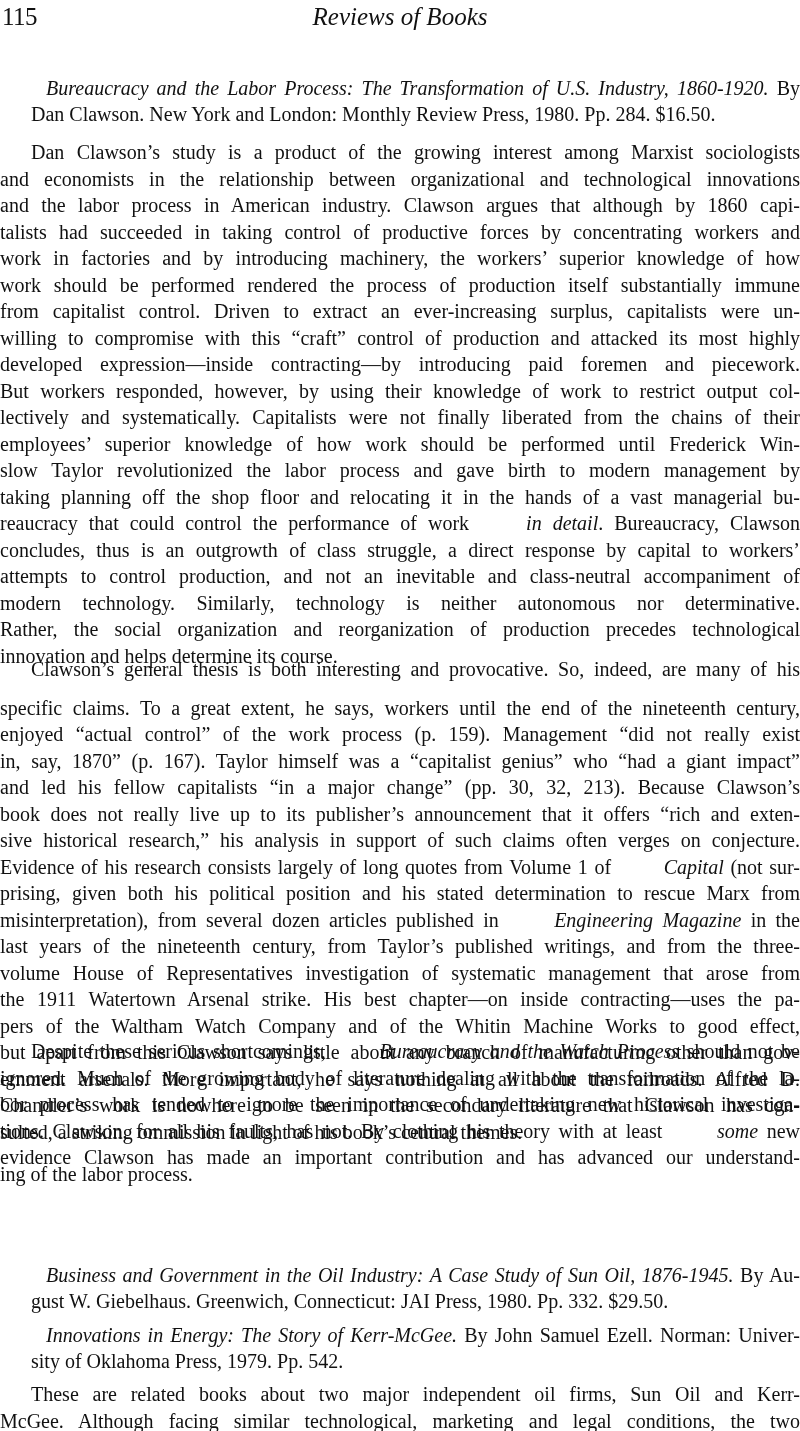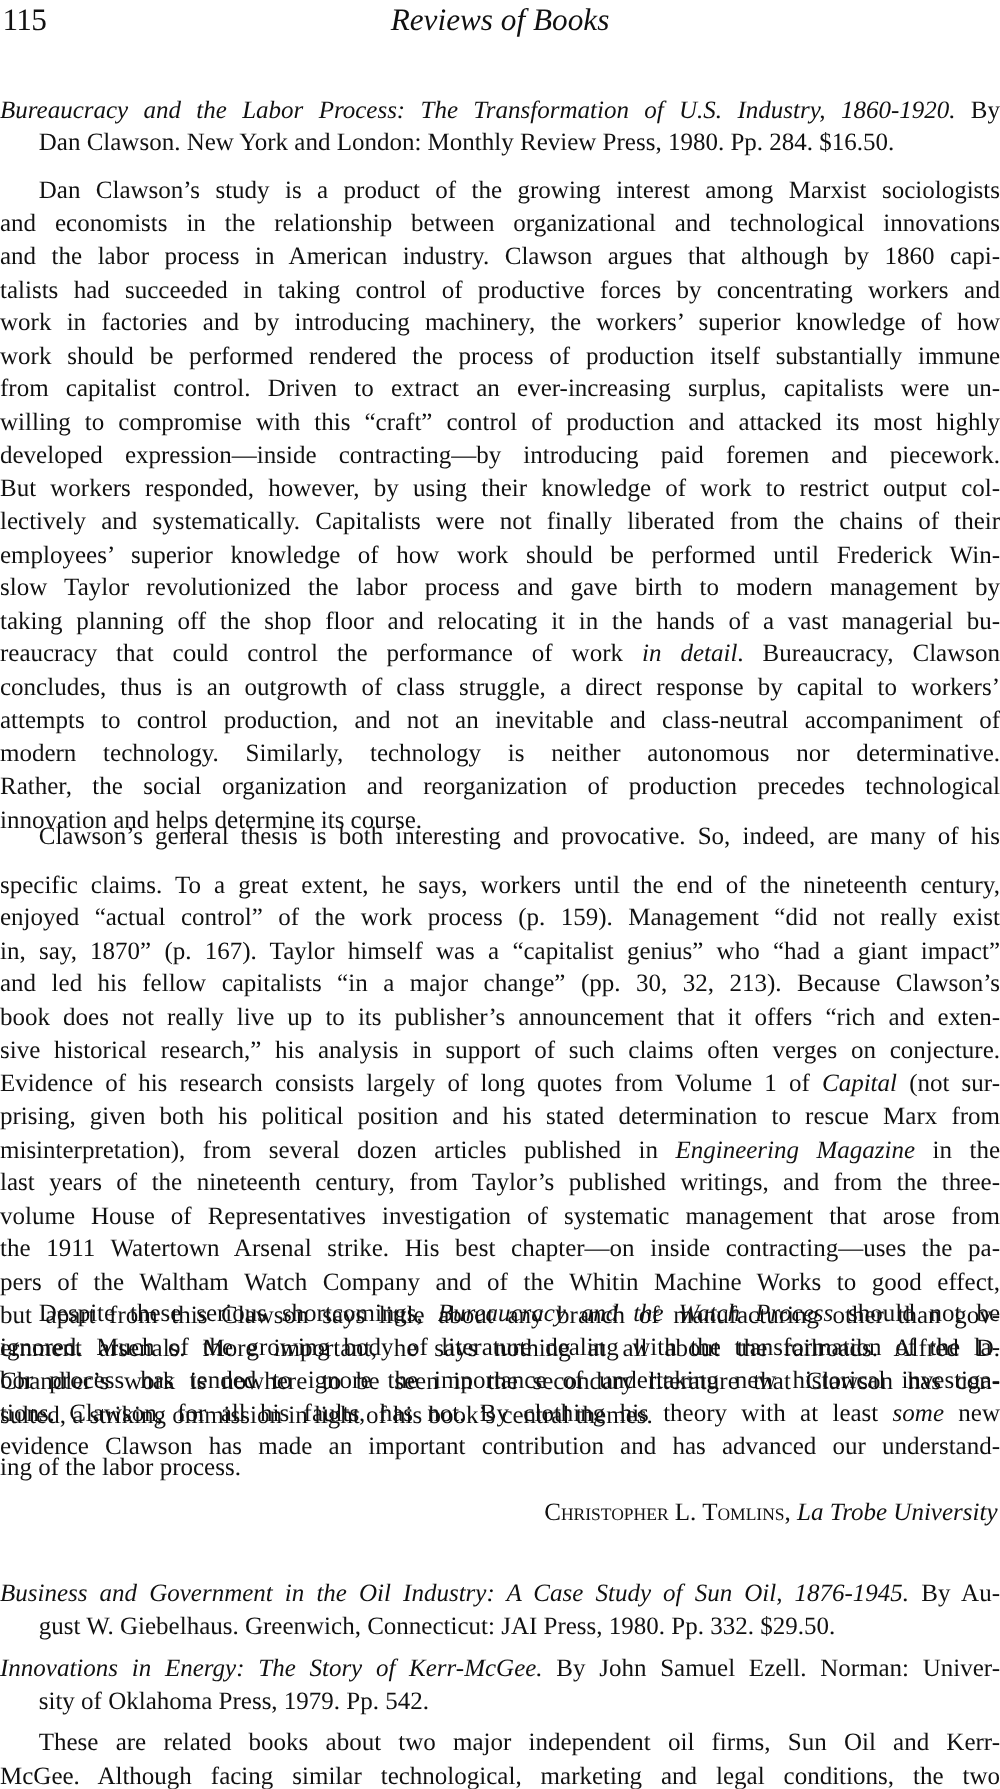--- a/index.html
+++ b/index.html
@@ -13,21 +13,21 @@
   .page-num { position: absolute; left: 2px; top: 0px; font-size: 25px; line-height: 34px; letter-spacing: -0.5px; }
   .running-head { position: absolute; left: 0; width: 800px; top: 0px; text-align: center; font-size: 25px; line-height: 34px; font-style: italic; }
   .line {
     position: absolute; left: 0; width: 800px; font-size: 20px; line-height: 26px;
     white-space: nowrap; text-align: justify; text-align-last: justify;
     transform-origin: left top;
   }
   .line.in { left: 31px; width: 769px; }
   .line.last { text-align-last: left; }
   .line.hang { left: 31px; width: 769px; }
-  .it { font-style: italic; }
+  .it { font-style: italic; padding-left: 46px; }
   .sc { font-variant: small-caps; }
   .sig { position: absolute; right: 2px; font-size: 20px; line-height: 26px; white-space: nowrap; }
 </style>
 </head>
 <body>
 
 <div class="page">
 
   <div class="header">
     <span class="page-num">115</span>
@@ -79,21 +79,20 @@
       <div class="line" style="top: 1092px;">Chandler’s work is nowhere to be seen in the secondary literature that Clawson has con-</div>
       <div class="line last" style="top: 1118.5px;">sulted, a striking ommission in light of his book’s central themes.</div>
       <div class="line in" style="top: 1038px; text-align-last: justify; width: 769.016px; transform: scaleX(0.99998);"><span>Despite these serious shortcomings, </span><span class="it">Bureaucracy and the Watch Process</span><span> should not be</span></div>
       <div class="line" style="top: 1064.5px;">ignored. Much of the growing body of literature dealing with the transformation of the la-</div>
       <div class="line" style="top: 1091px;">bor process has tended to ignore the importance of undertaking new historical investiga-</div>
       <div class="line" style="top: 1117.5px;"><span>tions. Clawson, for all his faults, has not. By clothing his theory with at least </span><span class="it">some</span><span> new</span></div>
       <div class="line" style="top: 1144px;">evidence Clawson has made an important contribution and has advanced our understand-</div>
       <div class="line last" style="top: 1161px;">ing of the labor process.</div>
     </div>
 
-  <div class="sig" style="top:1197px;"><span class="sc">Christopher L. Tomlins</span>, <span class="it">La Trobe University</span></div>
 
   <div>
     <div class="line" style="top: 1262px; text-align-last: justify; width: 800.016px; transform: scaleX(0.99998);"><span class="it">Business and Government in the Oil Industry: A Case Study of Sun Oil, 1876-1945.</span> <span>By Au-</span></div>
     <div class="line hang last" style="top:1288px;">gust W. Giebelhaus. Greenwich, Connecticut: JAI Press, 1980. Pp. 332. $29.50.</div>
   </div>
   <div>
     <div class="line" style="top: 1322px; text-align-last: justify; width: 800.016px; transform: scaleX(0.99998);"><span class="it">Innovations in Energy: The Story of Kerr-McGee.</span> <span>By John Samuel Ezell. Norman: Univer-</span></div>
     <div class="line hang last" style="top:1348px;">sity of Oklahoma Press, 1979. Pp. 542.</div>
   </div>
 

